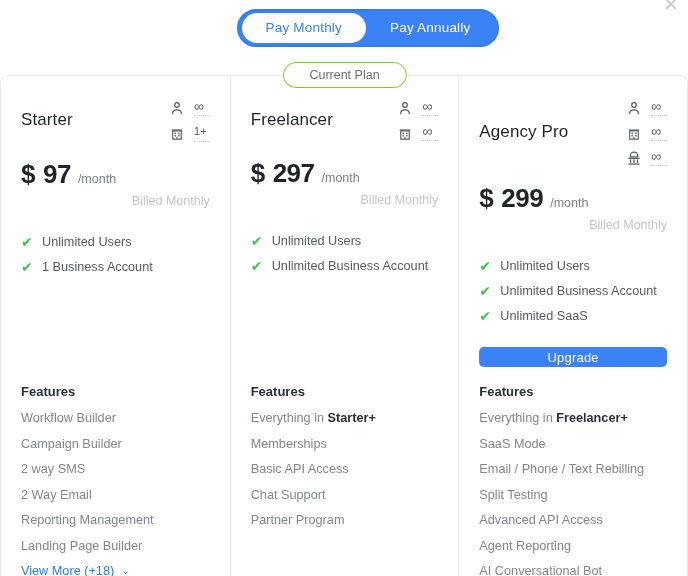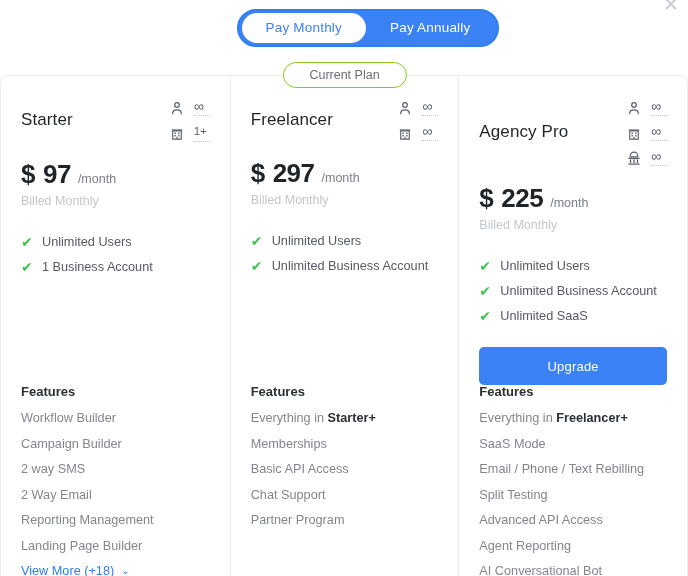--- a/index.html
+++ b/index.html
@@ -75,29 +75,29 @@
     font-size: 11.5px; color: #5a6068; line-height: 13px;
     min-width: 16px; text-align: left;
     border-bottom: 1px dotted #c4c8cd; padding-bottom: 3px;
   }
   .quota-val.inf { font-size: 14px; line-height: 12px; }
 
   .price-row { margin-top: 17px; display: flex; align-items: baseline; }
   .price-cur { font-size: 26px; font-weight: bold; color: #1f2428; letter-spacing: -.5px; }
   .price-amt { font-size: 26px; font-weight: bold; color: #1f2428; margin-left: 8px; letter-spacing: -.5px; }
   .price-per { font-size: 12.5px; color: #7b8089; margin-left: 7px; }
-  .billed { margin-top: 4px; font-size: 12.5px; color: #c3c7cc; }
+  .billed { margin-top: 4px; font-size: 12.5px; color: #c3c7cc; text-align: right; }
 
   .checks { margin-top: 27px; display: flex; flex-direction: column; gap: 11px; }
   .check-row { display: flex; align-items: center; gap: 8px; }
   .check-icon { color: #41c352; font-size: 14px; line-height: 14px; width: 13px; }
   .check-text { font-size: 12.7px; color: #555b62; }
 
   .cta {
-    margin-top: 24px; width: 100%; height: 38px;
+    margin-top: 24px; width: 100%; height: 20px;
     background: #3b82f6; color: #fff; border: none; border-radius: 5px;
     font-size: 13px; font-family: "Liberation Sans", sans-serif;
     cursor: pointer; letter-spacing: .2px;
   }
 
   .features { position: absolute; left: 20px; right: 20px; top: 308px; }
   .features-title { font-size: 13px; font-weight: bold; color: #2b3036; margin-bottom: 12px; }
   .feature-item { font-size: 12.7px; color: #82878e; margin-bottom: 11.5px; white-space: nowrap; }
   .feature-item b { color: #2b3036; font-weight: bold; }
   .view-more {
@@ -259,21 +259,21 @@
                   <path d="M3.6 11.6h16.8v2H3.6z"></path>
                   <path d="M5.8 14.3h2v5.2h-2zM11 14.3h2v5.2h-2zM16.2 14.3h2v5.2h-2z"></path>
                   <path d="M3.6 20.2h16.8v1.9H3.6z"></path>
                 </svg>
               </span>
               <span class="quota-val inf">∞</span>
             </div>
           </div>
         </div><div class="price-row">
           <span class="price-cur">$</span>
-          <span class="price-amt">225</span>
+          <span class="price-amt">299</span>
           <span class="price-per">/month</span>
         </div><div class="billed">Billed Monthly</div><div class="checks">
           <div class="check-row">
             <span class="check-icon">✔</span>
             <span class="check-text">Unlimited Users</span>
           </div>
           <div class="check-row">
             <span class="check-icon">✔</span>
             <span class="check-text">Unlimited Business Account</span>
           </div>

